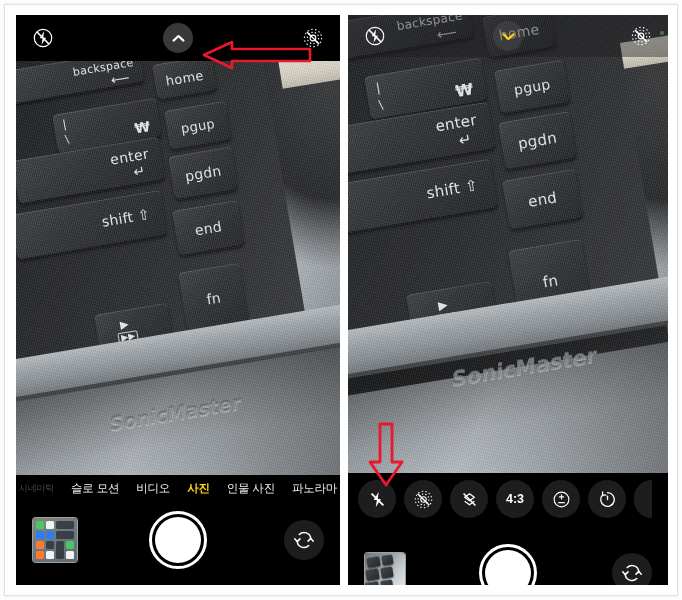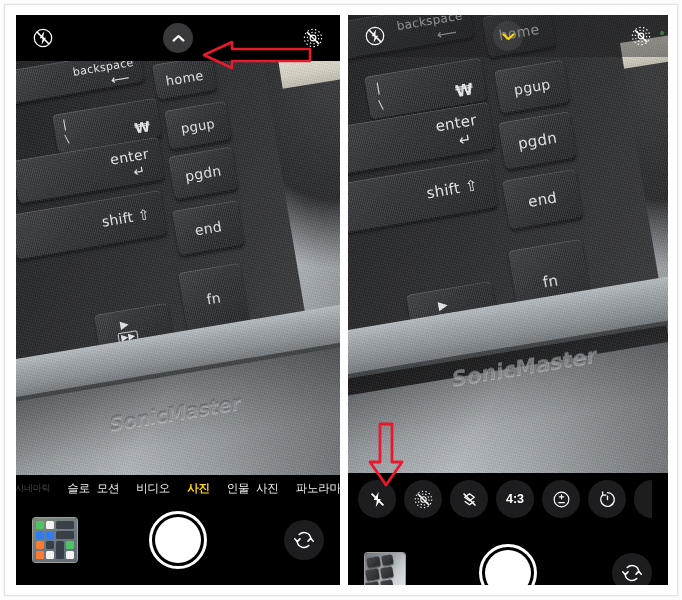--- a/index.html
+++ b/index.html
@@ -206,21 +206,21 @@
     display: flex;
     align-items: center;
     justify-content: center;
     gap: 17px;
     height: 26px;
     padding: 0 6px;
     overflow: hidden;
     white-space: nowrap;
   }
   .mode {
-    font-family: Liberation Mono, monospace;
+    font-family: Liberation Sans, sans-serif;
     font-size: 11.5px;
     color: #f2f2f2;
     letter-spacing: -0.2px;
   }
   .mode.active { color: #ffd60a; font-weight: bold; }
   .mode.ghost  { color: rgba(150,150,150,0.45); font-size: 9px; }
 
   
   .shutterrow {
     position: relative;

